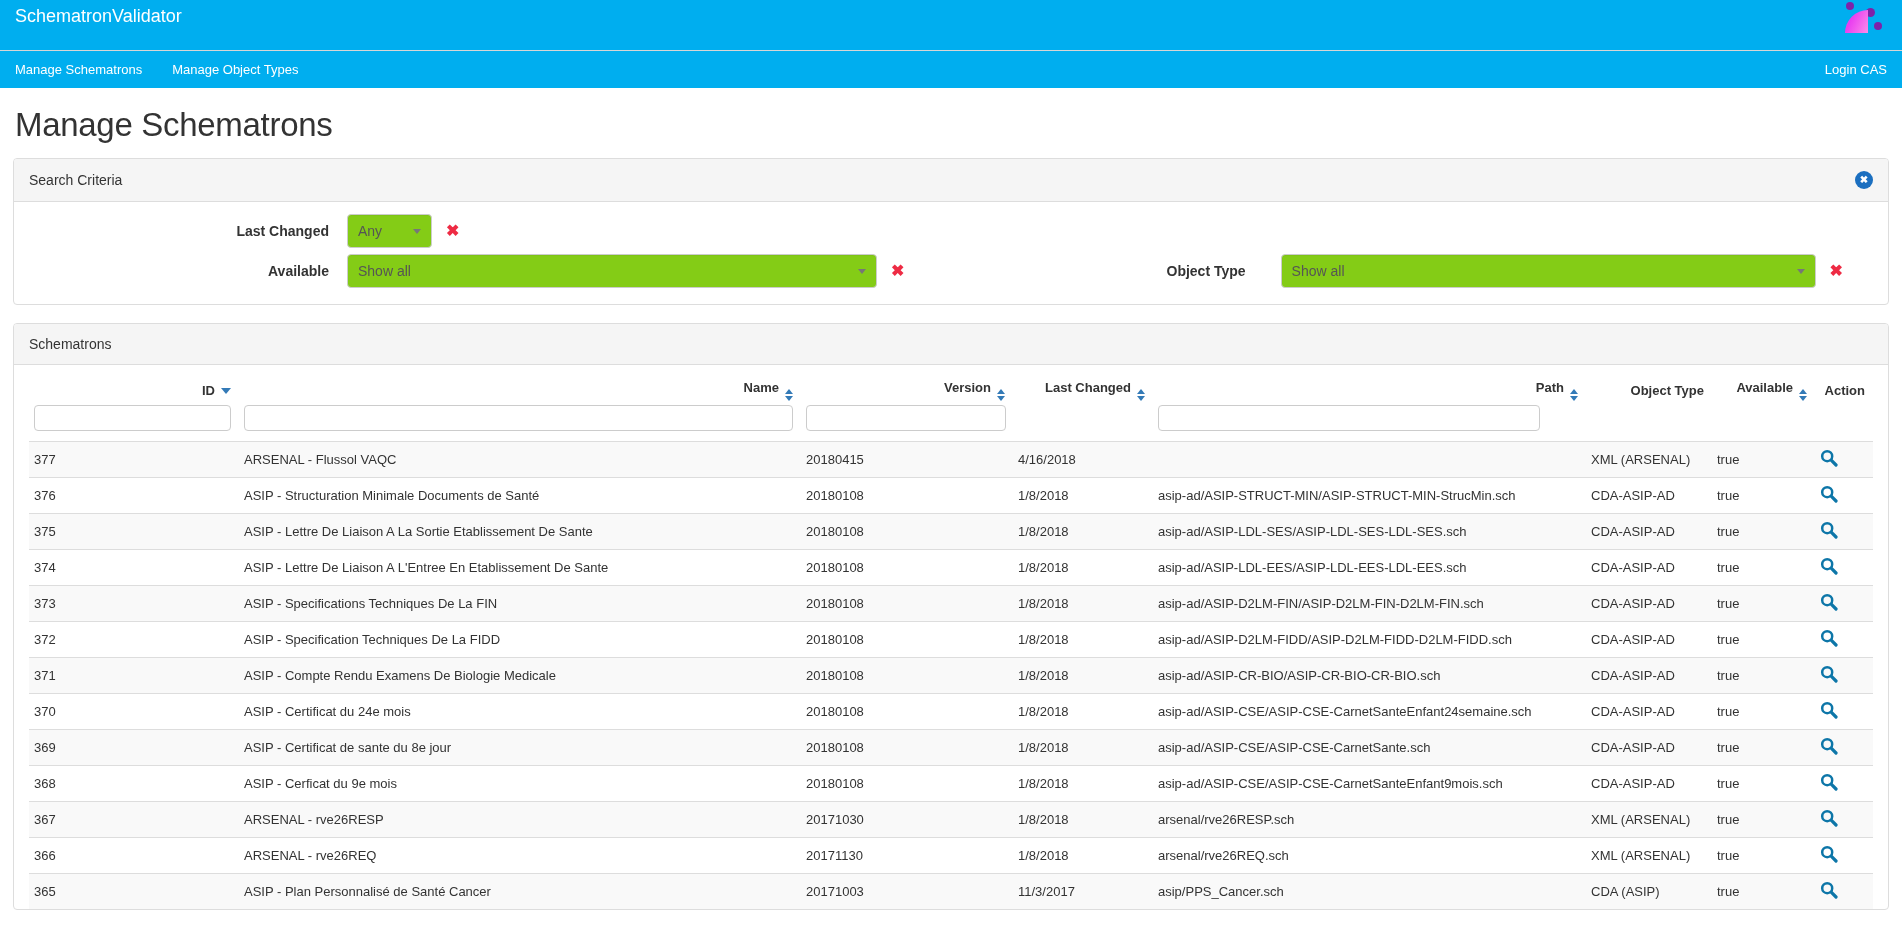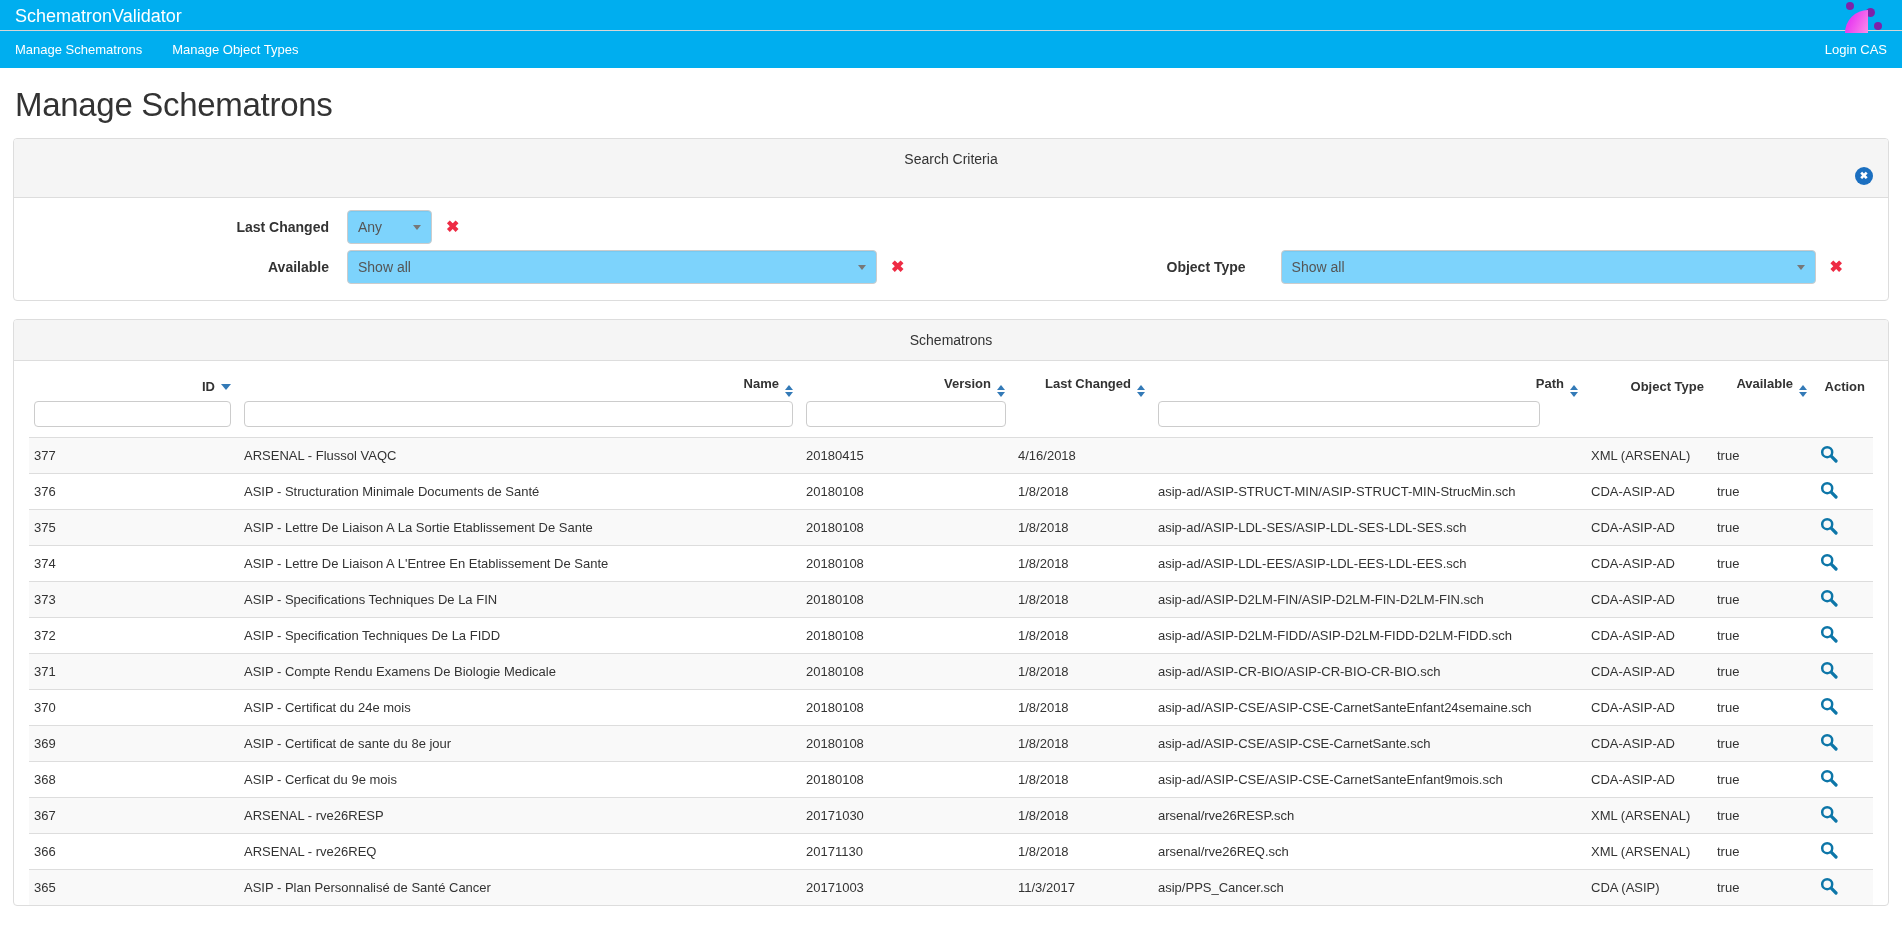--- a/index.html
+++ b/index.html
@@ -4,21 +4,21 @@
 <style>
   * { box-sizing: border-box; }
   html,body { margin:0; padding:0; }
   body {
     width:1902px; height:946px; overflow:hidden;
     background:#fff; font-family:"Liberation Sans", sans-serif;
     color:var(--text,#333);
   }
   
   .nav-top {
-    height:31px; background:var(--navbar-blue,#00aeef);
+    height:51px; background:var(--navbar-blue,#00aeef);
     position:relative; border-bottom:1px solid #d6d6d6;
   }
   .brand {
     position:absolute; left:15px; top:6px;
     color:#fff; font-size:18px; text-decoration:none; cursor:pointer;
   }
   .logo { position:absolute; right:8px; top:0; width:60px; height:33px; }
   .logo-disc {
     position:absolute; right:26px; bottom:0; width:23px; height:23px;
     background:linear-gradient(115deg, var(--logo-magenta,#e93df0) 30%, #fb86ea 95%);
@@ -43,39 +43,39 @@
   }
   .panel {
     border:1px solid var(--panel-border,#ddd); border-radius:4px;
     margin-bottom:18px; background:#fff;
   }
   .panel-heading {
     background:var(--panel-heading-bg,#f5f5f5);
     border-bottom:1px solid var(--panel-border,#ddd);
     border-radius:3px 3px 0 0;
     padding:12px 15px; font-size:14px; color:var(--text,#333);
-    display:flex; align-items:center;flex-direction:column;
+    display:flex; align-items:center;
   }
   .collapse-btn {
     margin-left:auto; width:18px; height:18px; border-radius:50%;
     background:var(--collapse-blue,#1b6fc0); color:#fff;
     font-size:10px; font-weight:bold; line-height:18px; text-align:center;
     cursor:pointer; user-select:none;
   }
 
   
   .search-body { padding:12px 15px 16px; }
   .form-row { display:flex; align-items:center; margin-bottom:6px; }
   .form-row:last-child { margin-bottom:0; }
   .form-label {
     width:318px; text-align:right; padding-right:18px;
     font-weight:bold; font-size:14px; color:var(--text,#333); flex:none;
   }
   .fake-select {
-    height:34px; border:1px solid #ccc; border-radius:4px; background:#7dd3fc;
+    height:34px; border:1px solid #ccc; border-radius:4px; background:#84cc16;
     display:flex; align-items:center; padding:0 10px;
     font-size:14px; color:#555; cursor:pointer; flex:none;
     box-shadow:inset 0 1px 1px rgba(0,0,0,.05);
   }
   .caret {
     margin-left:auto; width:0; height:0;
     border-left:4px solid transparent; border-right:4px solid transparent;
     border-top:5px solid #777;
   }
   .sel-sm  { width:85px; }

